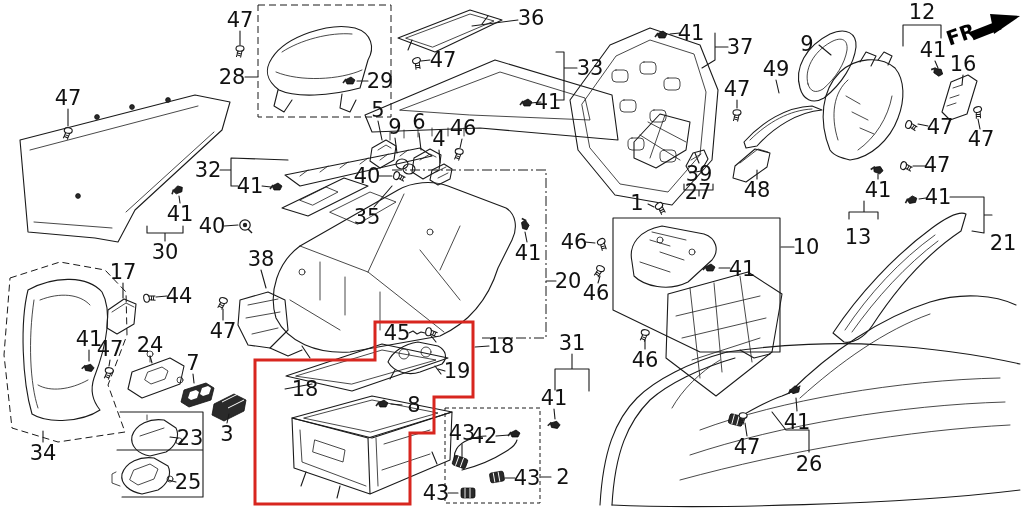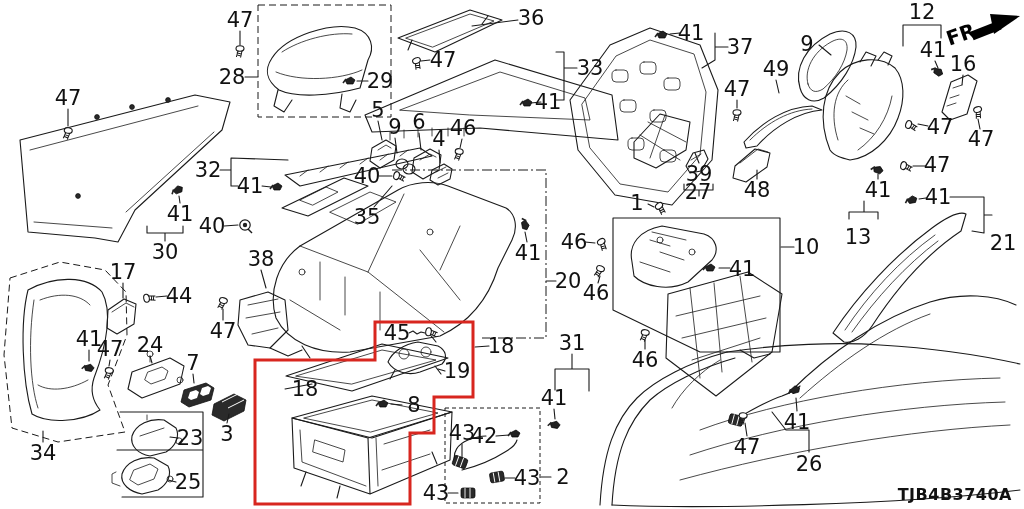--- a/index.html
+++ b/index.html
@@ -344,21 +344,20 @@
 </svg>
 
 <div class="fr">
   <svg width="80" height="34" viewBox="0 0 80 34">
     <path d="M32,24 L60,13" stroke="#000" stroke-width="9" fill="none"></path>
     <path d="M54,22 L80,4 L50,2 Z" fill="#000"></path>
   </svg>
   <span class="fr-text">FR.</span>
 </div>
 
-<div class="diagram-code">TJB4B3740A</div>
 
 <div id="callout-layer">
       <div class="callout" style="left: 240px; top: 20px;">47</div>
       <div class="callout" style="left: 232px; top: 77px;">28</div>
       <div class="callout" style="left: 68px; top: 98px;">47</div>
       <div class="callout" style="left: 380px; top: 81px;">29</div>
       <div class="callout" style="left: 531px; top: 18px;">36</div>
       <div class="callout" style="left: 443px; top: 60px;">47</div>
       <div class="callout" style="left: 590px; top: 68px;">33</div>
       <div class="callout" style="left: 548px; top: 102px;">41</div>

